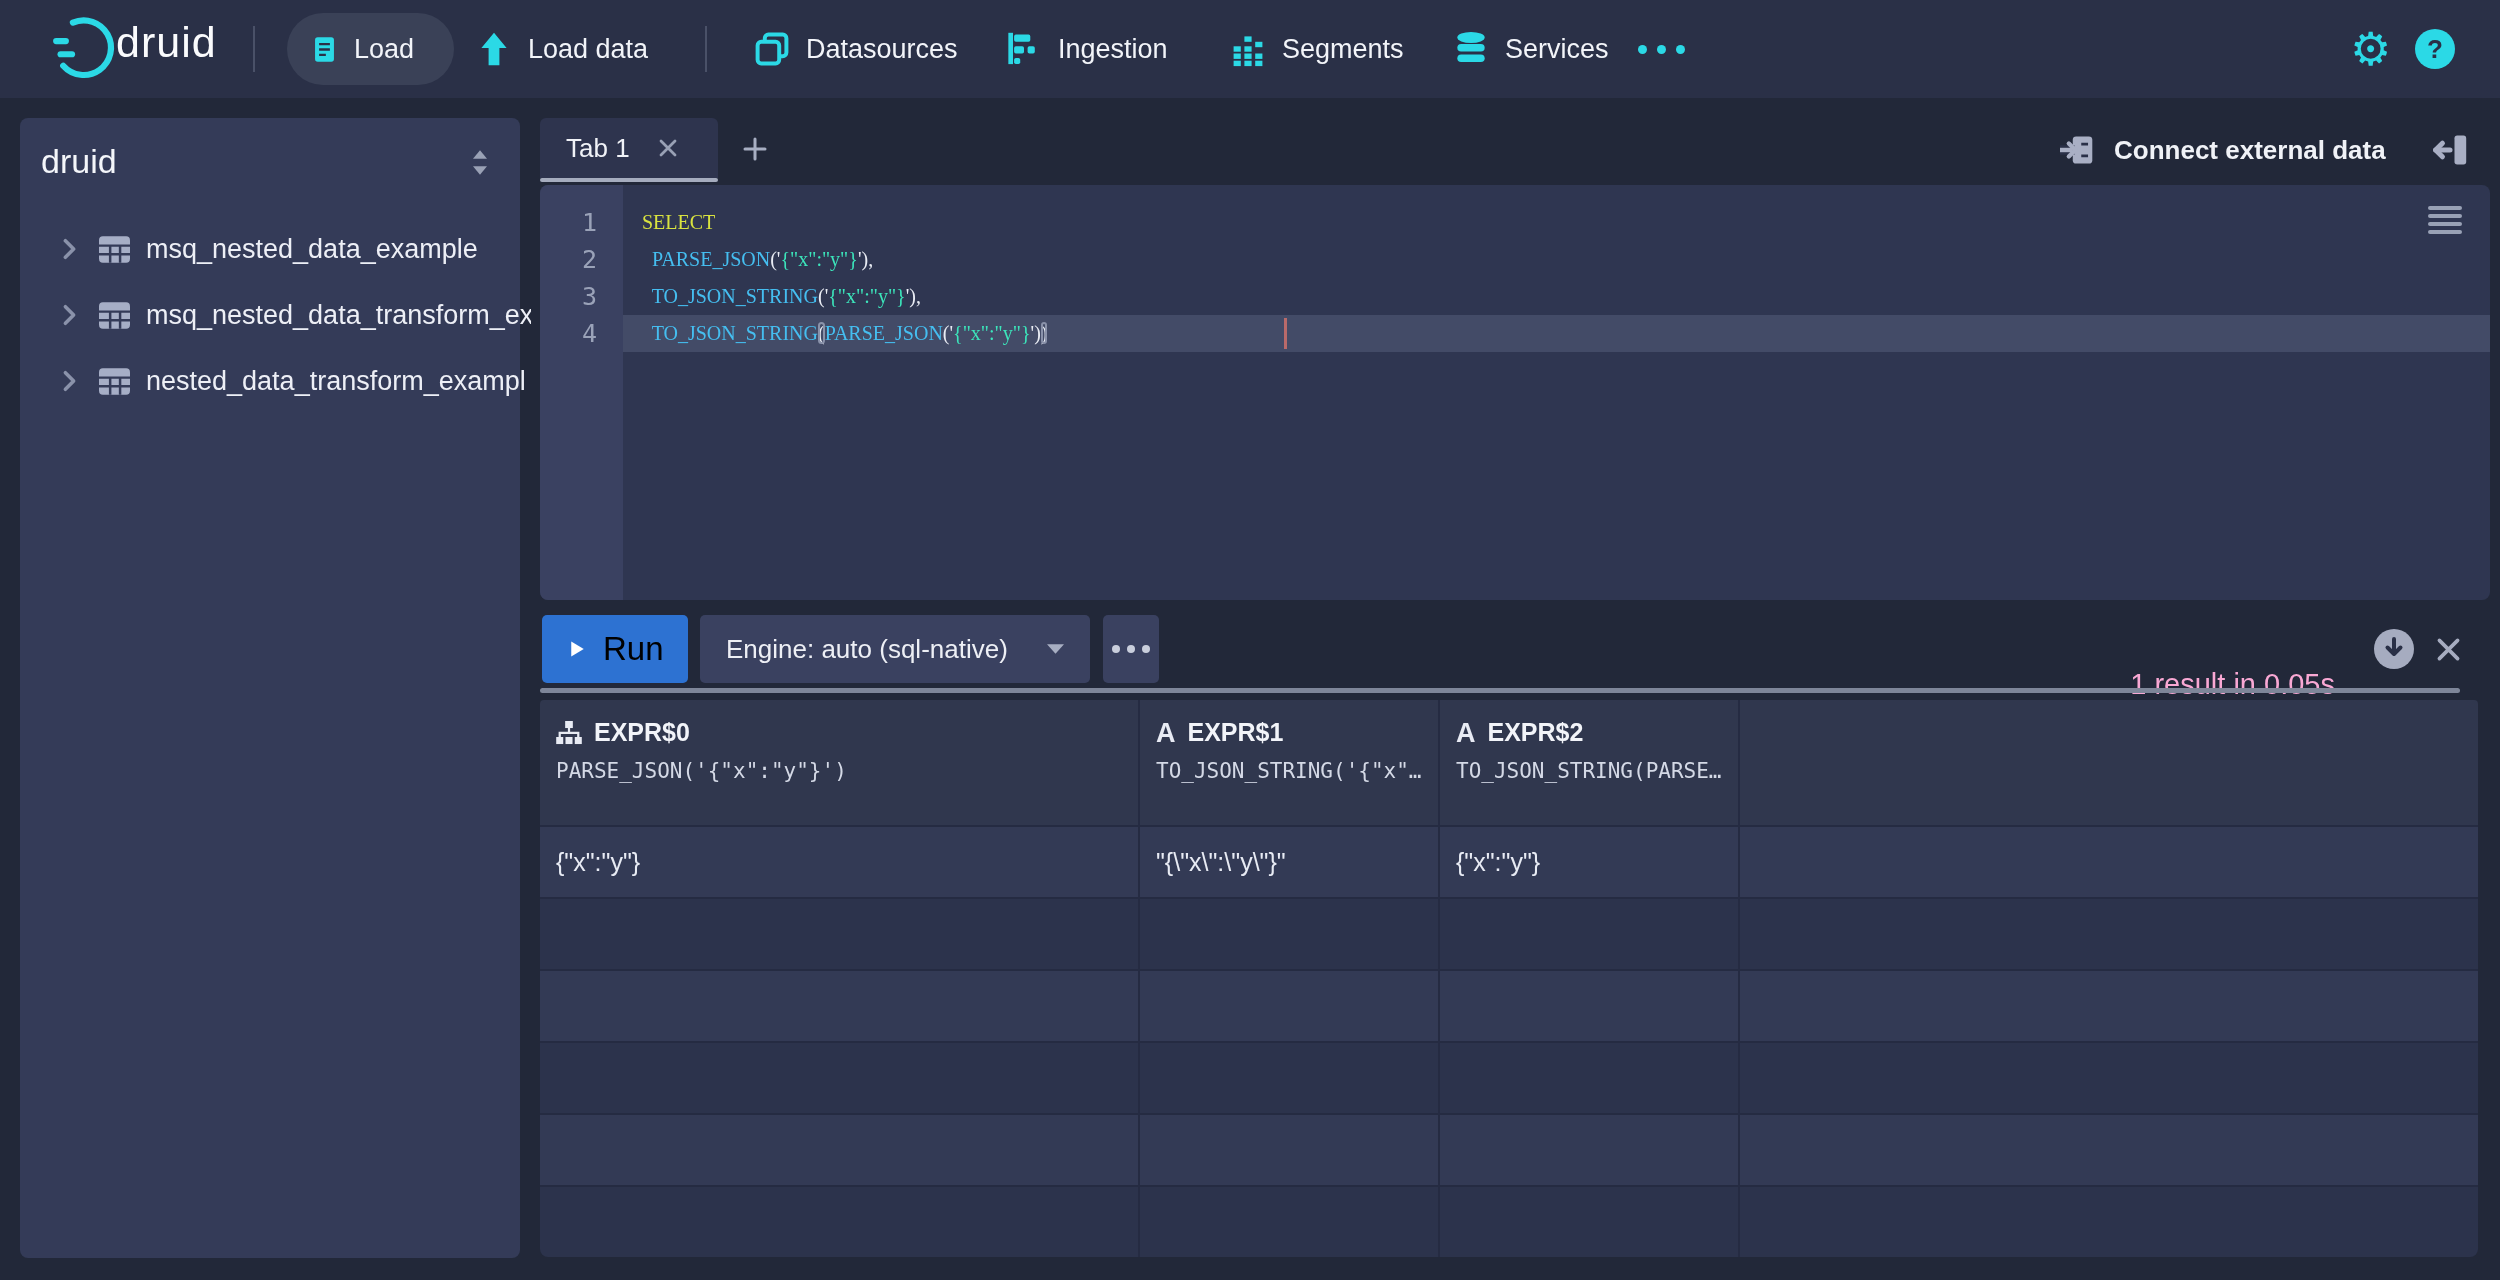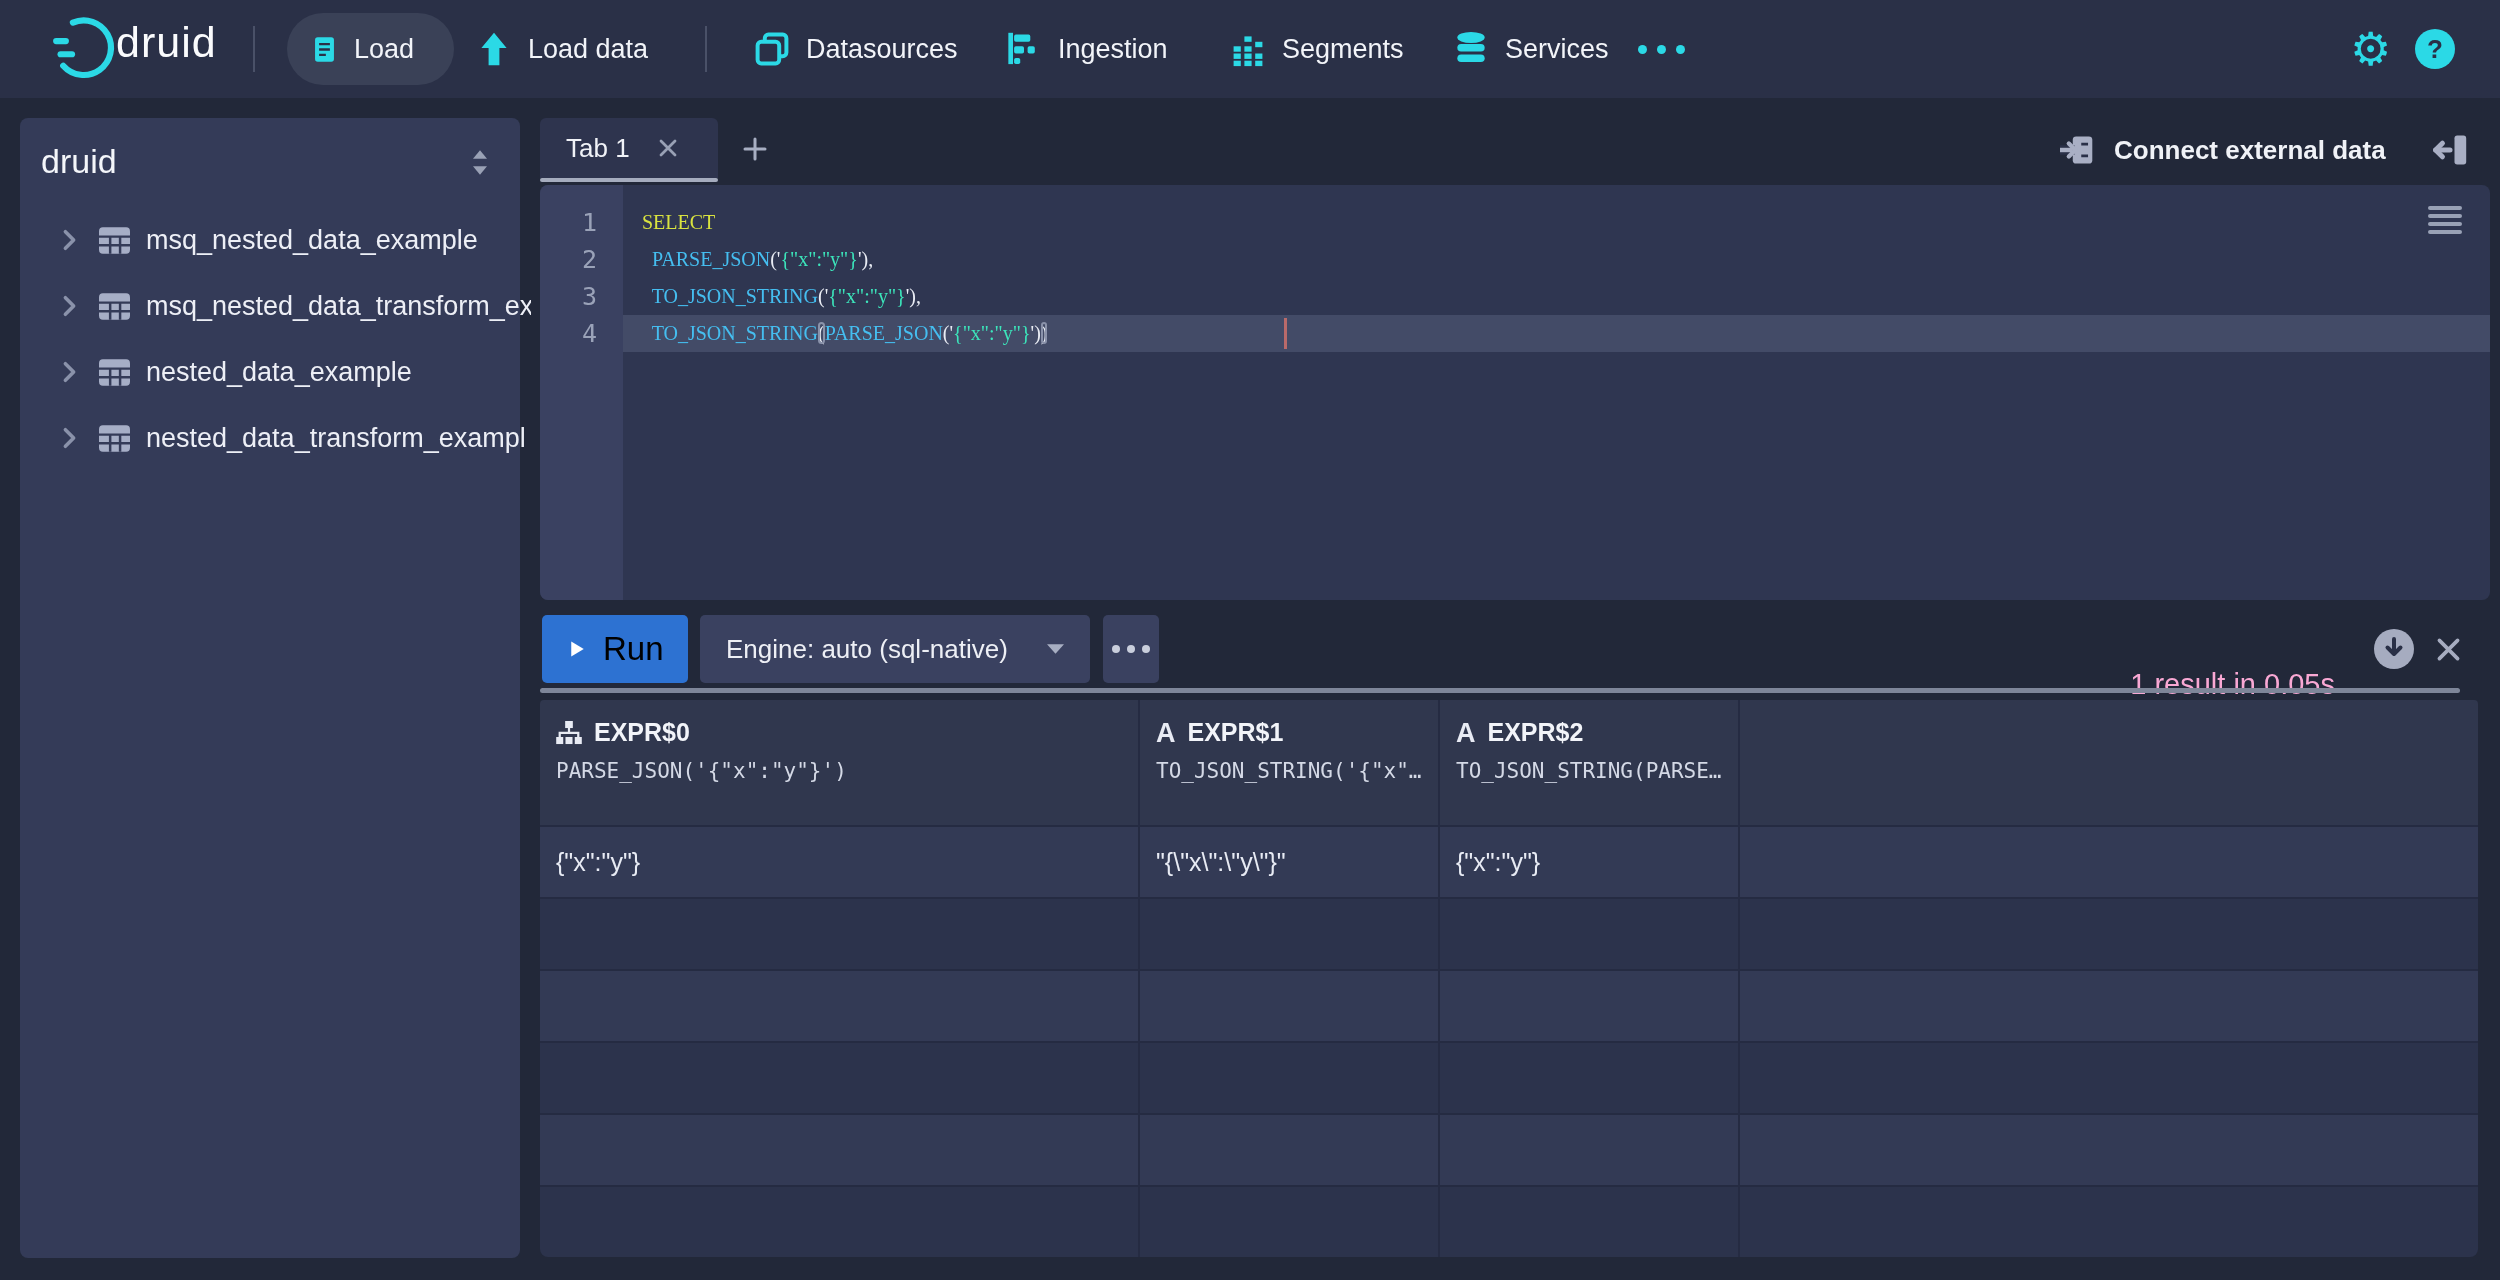--- a/index.html
+++ b/index.html
@@ -20,21 +20,21 @@
   .nav-dots i{width:9px;height:9px;border-radius:50%;background:#2BD9E6;display:block;}
   .nav-gear{position:absolute;left:2350px;top:0;height:98px;display:flex;align-items:center;
             font-size:46px;color:#2BD9E6;cursor:pointer;font-family:"DejaVu Sans",sans-serif;}
   .nav-help{position:absolute;left:2415px;top:29px;width:40px;height:40px;border-radius:50%;background:#2BD9E6;
             display:flex;align-items:center;justify-content:center;font-size:26px;font-weight:700;color:#2A3047;cursor:pointer;}
 
   
   .sidebar{position:absolute;left:20px;top:118px;width:500px;height:1140px;background:#343B58;border-radius:8px;}
   .sb-title{position:absolute;left:21px;top:24px;font-size:34px;color:#F4F6FA;}
   .sb-sort{position:absolute;left:449px;top:31px;cursor:pointer;}
-  .sb-list{position:absolute;left:0;top:89px;width:511px;}
+  .sb-list{position:absolute;left:0;top:98px;width:511px;}
   .sb-item{height:66px;display:flex;align-items:center;cursor:pointer;overflow:hidden;white-space:nowrap;}
   .sb-chevron{margin-left:42px;flex:0 0 auto;display:flex;}
   .sb-th{margin-left:22px;flex:0 0 auto;display:flex;}
   .sb-label{margin-left:16px;font-size:27px;color:#EDEFF6;}
 
   
   .tab{position:absolute;left:540px;top:118px;width:178px;height:60px;background:#2E344E;
        border-radius:6px 6px 0 0;display:flex;align-items:center;cursor:pointer;}
   .tab-label{margin-left:26px;font-size:26px;color:#F0F2F7;}
   .tab-x{margin-left:28px;display:flex;cursor:pointer;}
@@ -196,30 +196,20 @@
       <svg class="sb-chevron" width="15" height="22" viewBox="0 0 10 16">
         <path d="M2 2l6 6-6 6" stroke="#8A92AA" stroke-width="2.6" fill="none" stroke-linecap="round" stroke-linejoin="round"></path>
       </svg>
       <svg class="sb-th" width="31" height="27" viewBox="0 0 20 17">
         <rect width="20" height="17" rx="2.5" fill="#A6AEC6"></rect>
         <path d="M0 6h20M0 11.5h20M7.2 6v11M13.6 6v11" stroke="#343B58" stroke-width="1.6"></path>
       </svg>
       <span class="sb-label">msq_nested_data_transform_ex</span>
     </div>
 
-    <div class="sb-item">
-      <svg class="sb-chevron" width="15" height="22" viewBox="0 0 10 16">
-        <path d="M2 2l6 6-6 6" stroke="#8A92AA" stroke-width="2.6" fill="none" stroke-linecap="round" stroke-linejoin="round"></path>
-      </svg>
-      <svg class="sb-th" width="31" height="27" viewBox="0 0 20 17">
-        <rect width="20" height="17" rx="2.5" fill="#A6AEC6"></rect>
-        <path d="M0 6h20M0 11.5h20M7.2 6v11M13.6 6v11" stroke="#343B58" stroke-width="1.6"></path>
-      </svg>
-      <span class="sb-label">nested_data_example</span>
-    </div>
 
     <div class="sb-item">
       <svg class="sb-chevron" width="15" height="22" viewBox="0 0 10 16">
         <path d="M2 2l6 6-6 6" stroke="#8A92AA" stroke-width="2.6" fill="none" stroke-linecap="round" stroke-linejoin="round"></path>
       </svg>
       <svg class="sb-th" width="31" height="27" viewBox="0 0 20 17">
         <rect width="20" height="17" rx="2.5" fill="#A6AEC6"></rect>
         <path d="M0 6h20M0 11.5h20M7.2 6v11M13.6 6v11" stroke="#343B58" stroke-width="1.6"></path>
       </svg>
       <span class="sb-label">nested_data_transform_exampl</span>

